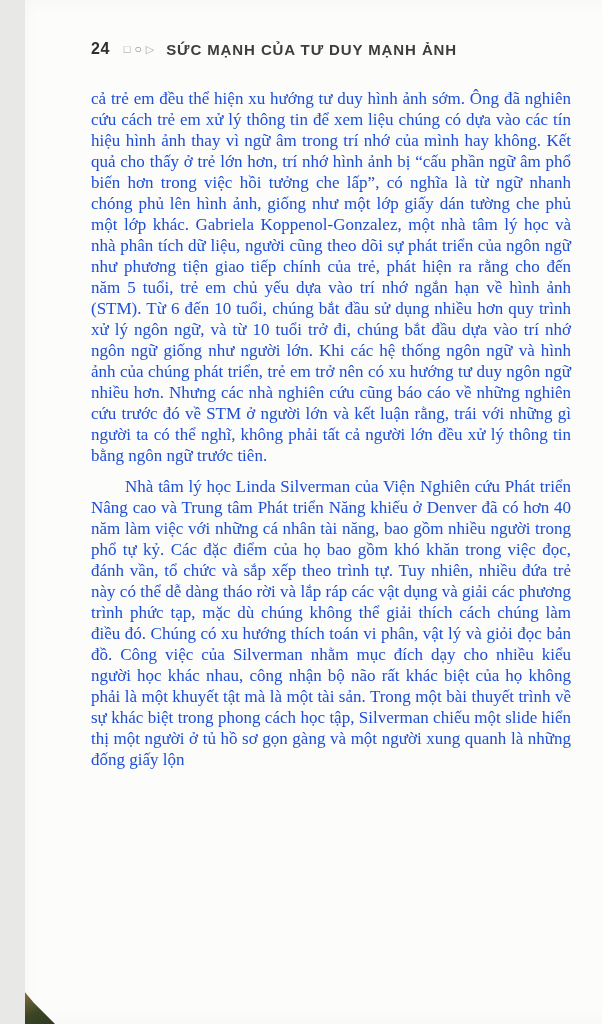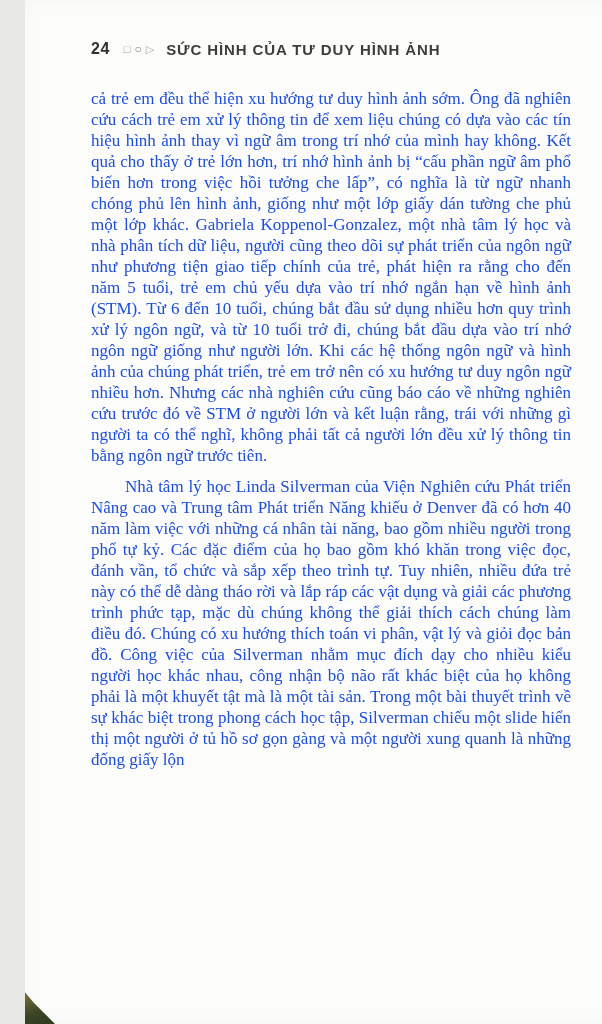--- a/index.html
+++ b/index.html
@@ -85,21 +85,21 @@
 
 <div class="page">
 
   <div class="header">
     <span class="page-number">24</span>
     <span class="ornaments">
       <span class="orn-square">□</span>
       <span class="orn-circle">○</span>
       <span class="orn-triangle">▷</span>
     </span>
-    <span class="running-title">SỨC HÌNH CỦA TƯ DUY HÌNH ẢNH</span>
+    <span class="running-title">SỨC MẠNH CỦA TƯ DUY MẠNH ẢNH</span>
   </div>
 
   <div class="body-text">
     <p>cả trẻ em đều thể hiện xu hướng tư duy hình ảnh sớm. Ông đã nghiên cứu cách trẻ em xử lý thông tin để xem liệu chúng có dựa vào các tín hiệu hình ảnh thay vì ngữ âm trong trí nhớ của mình hay không. Kết quả cho thấy ở trẻ lớn hơn, trí nhớ hình ảnh bị “cấu phần ngữ âm phổ biến hơn trong việc hồi tưởng che lấp”, có nghĩa là từ ngữ nhanh chóng phủ lên hình ảnh, giống như một lớp giấy dán tường che phủ một lớp khác. Gabriela Koppenol-Gonzalez, một nhà tâm lý học và nhà phân tích dữ liệu, người cũng theo dõi sự phát triển của ngôn ngữ như phương tiện giao tiếp chính của trẻ, phát hiện ra rằng cho đến năm 5 tuổi, trẻ em chủ yếu dựa vào trí nhớ ngắn hạn về hình ảnh (STM). Từ 6 đến 10 tuổi, chúng bắt đầu sử dụng nhiều hơn quy trình xử lý ngôn ngữ, và từ 10 tuổi trở đi, chúng bắt đầu dựa vào trí nhớ ngôn ngữ giống như người lớn. Khi các hệ thống ngôn ngữ và hình ảnh của chúng phát triển, trẻ em trở nên có xu hướng tư duy ngôn ngữ nhiều hơn. Nhưng các nhà nghiên cứu cũng báo cáo về những nghiên cứu trước đó về STM ở người lớn và kết luận rằng, trái với những gì người ta có thể nghĩ, không phải tất cả người lớn đều xử lý thông tin bằng ngôn ngữ trước tiên.</p>
     <p class="indented">Nhà tâm lý học Linda Silverman của Viện Nghiên cứu Phát triển Nâng cao và Trung tâm Phát triển Năng khiếu ở Denver đã có hơn 40 năm làm việc với những cá nhân tài năng, bao gồm nhiều người trong phổ tự kỷ. Các đặc điểm của họ bao gồm khó khăn trong việc đọc, đánh vần, tổ chức và sắp xếp theo trình tự. Tuy nhiên, nhiều đứa trẻ này có thể dễ dàng tháo rời và lắp ráp các vật dụng và giải các phương trình phức tạp, mặc dù chúng không thể giải thích cách chúng làm điều đó. Chúng có xu hướng thích toán vi phân, vật lý và giỏi đọc bản đồ. Công việc của Silverman nhằm mục đích dạy cho nhiều kiểu người học khác nhau, công nhận bộ não rất khác biệt của họ không phải là một khuyết tật mà là một tài sản. Trong một bài thuyết trình về sự khác biệt trong phong cách học tập, Silverman chiếu một slide hiển thị một người ở tủ hồ sơ gọn gàng và một người xung quanh là những đống giấy lộn</p>
   </div>
 
   <div class="corner-decoration"></div>
 
 </div>

